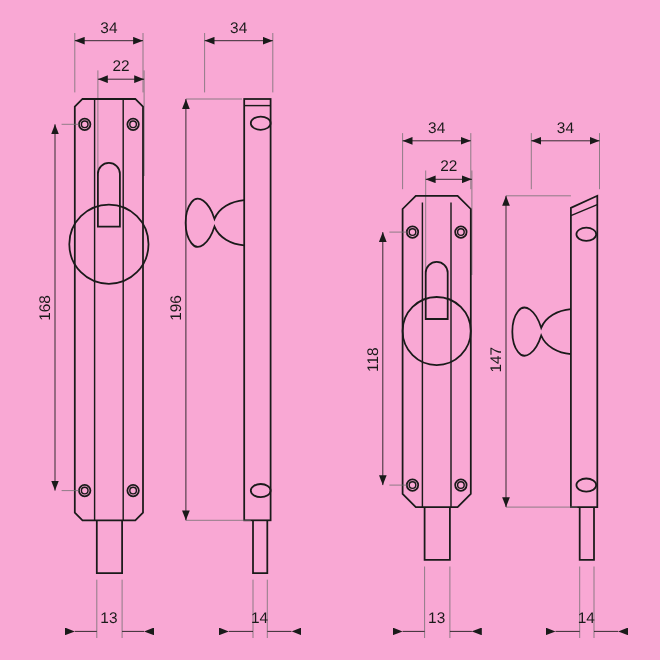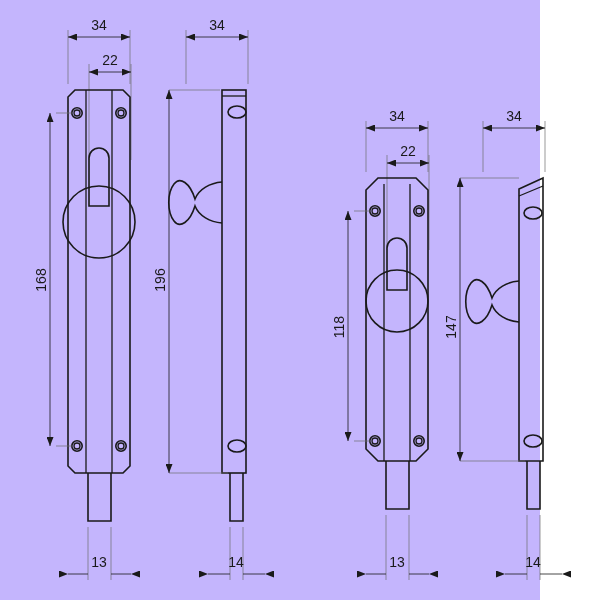--- a/index.html
+++ b/index.html
@@ -1,19 +1,19 @@
 <!DOCTYPE html>
 <html><head>
 <meta charset="utf-8">
 <title>Technical Drawing</title>
 <style>
   html,body{margin:0;padding:0;background:#ffffff;}
   body{width:600px;height:600px;overflow:hidden;
        font-family:"Liberation Sans", sans-serif;}
-  #stage{position:relative;width:540px;height:600px;background:#c4b5fd;}
+  #stage{position:relative;width:600px;height:600px;background:#f9a8d4;}
   svg{display:block;}
   .obj{fill:none;stroke:#1a1a1a;stroke-width:1.6;stroke-linejoin:miter;stroke-linecap:butt;}
   .objthin{fill:none;stroke:#1a1a1a;stroke-width:1.3;}
   .dimline{fill:none;stroke:#1a1a1a;stroke-width:0.8;}
   .extline{fill:none;stroke:#6e6e6e;stroke-width:0.7;}
   .arrow{fill:#1a1a1a;stroke:none;}
   .dimtxt{font-family:"Liberation Sans", sans-serif;font-size:14px;fill:#1a1a1a;
           text-anchor:middle;dominant-baseline:middle;}
 </style>
 </head>

